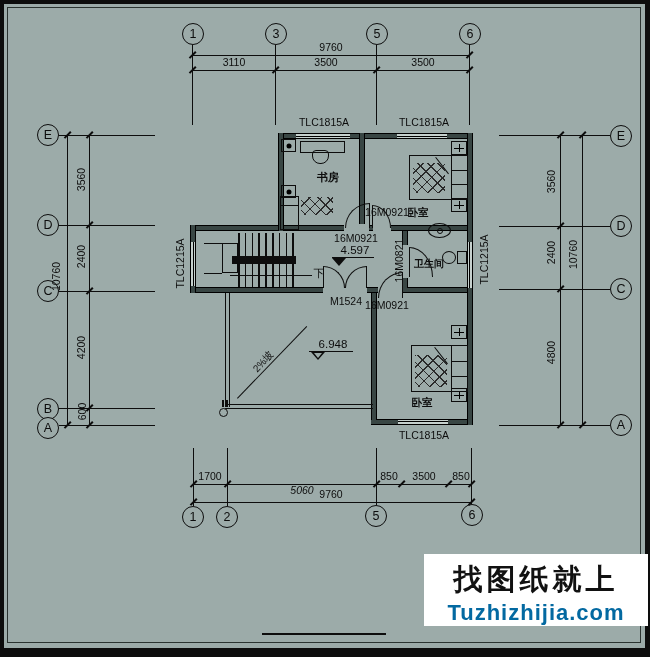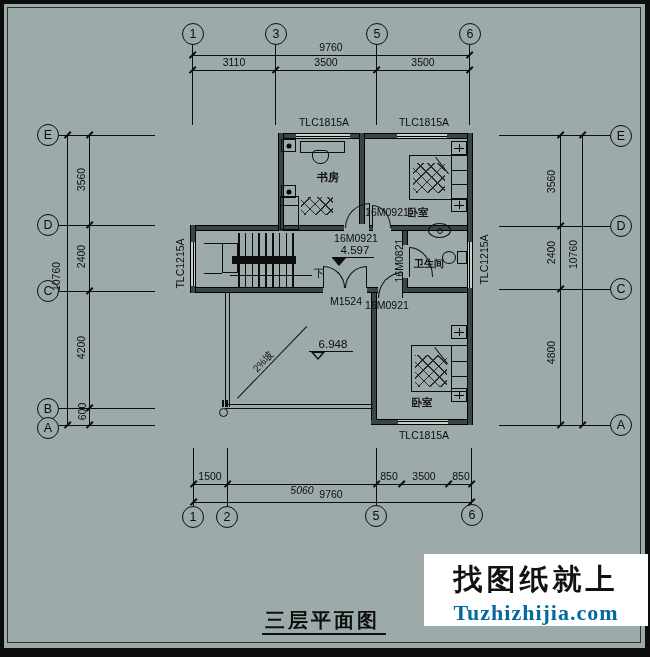--- a/index.html
+++ b/index.html
@@ -22,21 +22,21 @@
   .dot{position:absolute;width:5px;height:5px;border-radius:50%;background:#000;left:50%;top:50%;transform:translate(-50%,-50%);}
   .plus::before{content:"";position:absolute;left:2px;right:2px;top:50%;height:1.2px;background:#000;}
   .plus::after{content:"";position:absolute;top:2px;bottom:2px;left:50%;width:1.2px;background:#000;}
   .arc{position:absolute;box-sizing:border-box;}
   .hatch{position:absolute;background:
      repeating-linear-gradient(45deg,transparent 0 3px,#2a2a2a 3px 4px,transparent 4px 7px),
      repeating-linear-gradient(-45deg,transparent 0 4px,#2a2a2a 4px 5px,transparent 5px 8px);}
   .treads{position:absolute;background:repeating-linear-gradient(90deg,#0d0d0d 0 1.6px,transparent 1.6px 6.8px);}
   .tri{position:absolute;width:0;height:0;border-left:7px solid transparent;border-right:7px solid transparent;border-top:8px solid #0d0d0d;}
   .tri-in{position:absolute;width:0;height:0;border-left:4.5px solid transparent;border-right:4.5px solid transparent;border-top:5px solid #9caba9;}
-  .wm{position:absolute;background:#ffffff;text-align:center;font-family:Liberation Serif, serif;}
+  .wm{position:absolute;background:#ffffff;text-align:center;}
   .wm-l1{font-size:29px;font-weight:bold;letter-spacing:4px;color:#111;margin-top:6px;}
   .wm-l2{font-size:22px;font-weight:bold;color:#0369a1;letter-spacing:1px;}
   .title{position:absolute;font-size:20px;font-weight:bold;letter-spacing:3px;text-align:center;}
 </style>
 </head>
 <body>
 
 <div id="canvas">
 
   <div class="ln" style="left:0;top:0;width:650px;height:4px;"></div>
@@ -77,21 +77,21 @@
   <div class="ln" style="left:193px;top:484px;width:278px;height:1px;"></div>
   <div class="ln" style="left:193px;top:502px;width:278px;height:1px;"></div>
   <div class="tick" style="left:189px;top:483px;"></div>
   <div class="tick" style="left:223px;top:483px;"></div>
   <div class="tick" style="left:372px;top:483px;"></div>
   <div class="tick" style="left:397px;top:483px;"></div>
   <div class="tick" style="left:444px;top:483px;"></div>
   <div class="tick" style="left:467px;top:483px;"></div>
   <div class="tick" style="left:189px;top:501px;"></div>
   <div class="tick" style="left:467px;top:501px;"></div>
-  <div class="lbl" style="left:190px;top:470px;width:40px;">1500</div>
+  <div class="lbl" style="left:190px;top:470px;width:40px;">1700</div>
   <div class="lbl" style="left:282px;top:484px;width:40px;font-style:italic;">5060</div>
   <div class="lbl" style="left:374px;top:470px;width:30px;">850</div>
   <div class="lbl" style="left:404px;top:470px;width:40px;">3500</div>
   <div class="lbl" style="left:446px;top:470px;width:30px;">850</div>
   <div class="lbl" style="left:311px;top:488px;width:40px;">9760</div>
 
   <div class="axc" style="left:37px;top:124px;">E</div>
   <div class="axc" style="left:37px;top:214px;">D</div>
   <div class="axc" style="left:37px;top:280px;">C</div>
   <div class="axc" style="left:37px;top:398px;">B</div>
@@ -236,21 +236,20 @@
   <div class="lbl" style="left:364px;top:206px;width:46px;">16M0921</div>
   <div class="lbl" style="left:362px;top:299px;width:50px;">16M0921</div>
   <div class="lblv" style="left:375px;top:254px;width:48px;">16M0821</div>
 
   <div class="lbl" style="left:297px;top:116px;width:54px;">TLC1815A</div>
   <div class="lbl" style="left:397px;top:116px;width:54px;">TLC1815A</div>
   <div class="lblv" style="left:153px;top:257px;width:54px;">TLC1215A</div>
   <div class="lblv" style="left:457px;top:253px;width:54px;">TLC1215A</div>
   <div class="lbl" style="left:397px;top:429px;width:54px;">TLC1815A</div>
 
-  <div class="title" style="left:255px;top:607px;width:135px;">三层平面图</div>
   <div class="ln" style="left:262px;top:633px;width:124px;height:2px;"></div>
 
   <div class="wm" style="left:424px;top:554px;width:224px;height:72px;">
     <div class="wm-l1">找图纸就上</div>
     <div class="wm-l2">Tuzhizhijia.com</div>
   </div>
 
 </div>
 
 </body></html>

